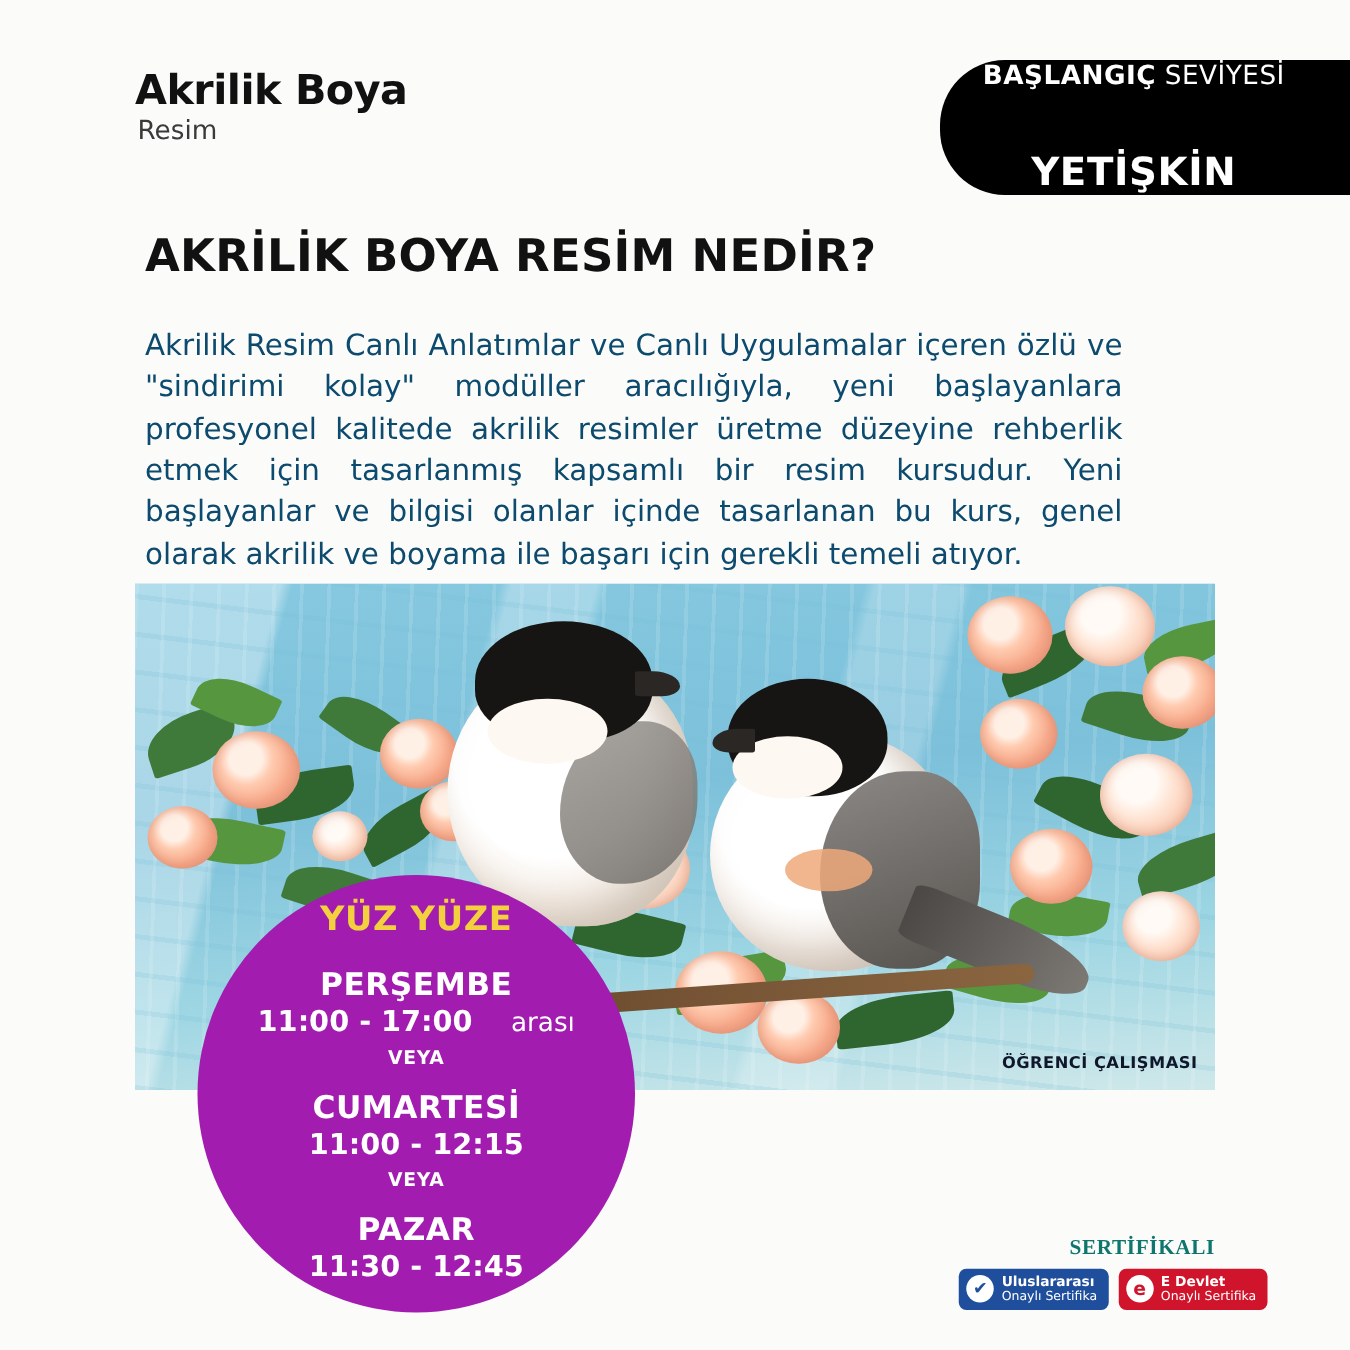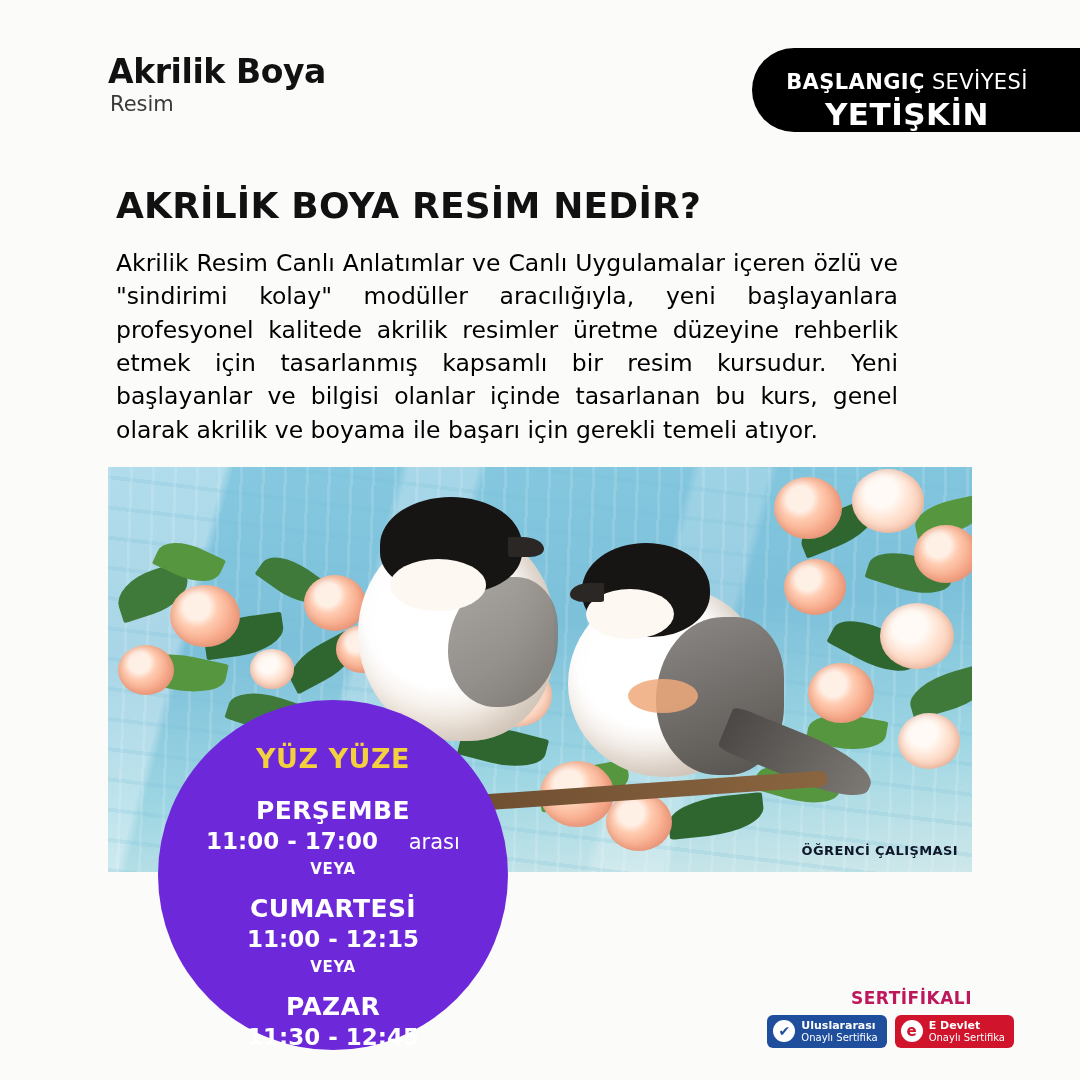--- a/index.html
+++ b/index.html
@@ -28,29 +28,29 @@
     position: absolute;
     left: 110px; top: 92px;
     font-size: 21px;
     font-weight: 400;
     color: #3a3a3a;
   }
 
   .level-badge {
     position: absolute;
     right: 0; top: 48px;
-    width: 328px; height: 84px;
+    width: 328px; height: 108px;
     background: #000;
     border-top-left-radius: 52px;
     border-bottom-left-radius: 52px;
     color: #fff;
     display: flex;
     flex-direction: column;
     align-items: center;
-    justify-content: flex-end;
+    justify-content: space-between;
     padding-right: 18px;
   }
   .level-badge .line1 {
     font-size: 21px;
     font-weight: 400;
     letter-spacing: 0.4px;
   }
   .level-badge .line1 b {
     font-weight: 800;
   }
@@ -67,26 +67,26 @@
     left: 116px; top: 185px;
     font-size: 36px;
     font-weight: 800;
     letter-spacing: 0.2px;
     color: #111;
   }
 
   
   .body-text {
     position: absolute;
-    left: 116px; top: 247px;
+    left: 116px; top: 260px;
     width: 782px;
     font-size: 23.5px;
     line-height: 1.42;
     text-align: justify;
-    color: #000000;
+    color: #0c4a6e;
     font-weight: 400;
   }
 
   
   .photo {
     position: absolute;
     left: 108px; top: 467px;
     width: 864px; height: 405px;
     overflow: hidden;
     background: #7fc4dd;
@@ -144,26 +144,26 @@
     font-size: 16px; font-weight: 800;
     letter-spacing: .4px;
   }
 
   
   .schedule {
     position: absolute;
     left: 158px; top: 700px;
     width: 350px; height: 350px;
     border-radius: 50%;
-    background: #6d28d9;
+    background: #a21caf;
     color: #fff;
     display: flex;
     flex-direction: column;
     align-items: center;
-    justify-content: flex-end;
+    justify-content: flex-start;
     padding-top: 20px;
     text-align: center;
   }
   .schedule .mode {
     color: #f3d03e;
     font-size: 27px;
     font-weight: 800;
     letter-spacing: .5px;
     margin-bottom: 6px;
   }
@@ -190,21 +190,22 @@
     margin-top: 6px;
   }
 
   
   .cert-title {
     position: absolute;
     right: 108px; bottom: 72px;
     font-size: 17px;
     font-weight: 800;
     letter-spacing: .5px;
-    color: #be185d;
+    color: #0f766e;
+    font-family: Liberation Serif, serif;
   }
   .cert-row {
     position: absolute;
     right: 66px; bottom: 32px;
     display: flex;
     gap: 8px;
   }
   .cert {
     display: flex;
     align-items: center;

